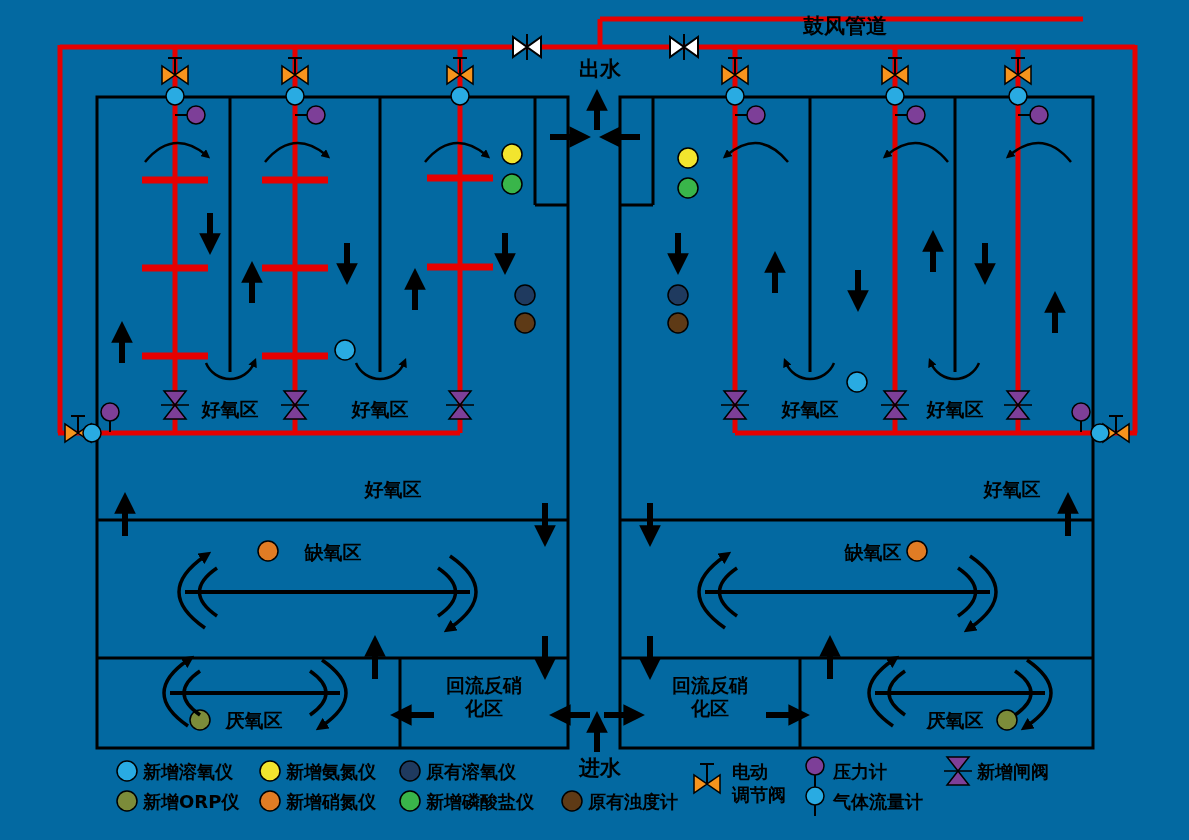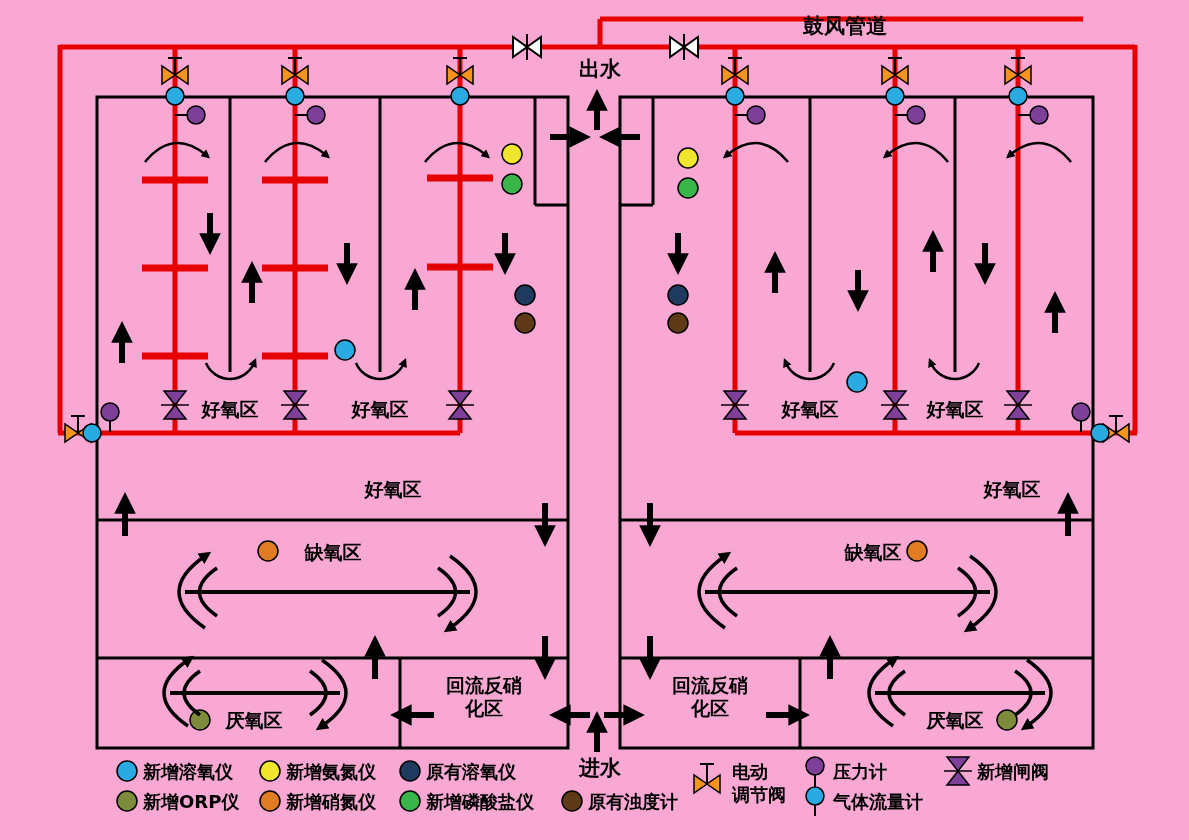--- a/index.html
+++ b/index.html
@@ -1,16 +1,16 @@
 <!DOCTYPE html>
 <html><head>
 <meta charset="utf-8">
 <style>
   html,body{margin:0;padding:0;background:#fff}
-  .stage{width:1189px;height:840px;position:relative;background:#f9a8d4;overflow:hidden}
+  .stage{width:1189px;height:840px;position:relative;background:#0369a1;overflow:hidden}
   text{font-family:"DejaVu Sans","Liberation Sans",sans-serif;font-weight:bold;fill:#000}
   .z{font-size:19px;text-anchor:middle}
   .big{font-size:21px;text-anchor:middle}
   .lg{font-size:18px}
   .wall{fill:none;stroke:#000;stroke-width:3}
   .bl{stroke:#000;stroke-width:3;fill:none}
   .red{stroke:#E60000;fill:none}
   .arrow{stroke:#000;stroke-width:6;marker-end:url(#ah)}
   .marc{stroke:#000;stroke-width:2.5;fill:none;marker-end:url(#ah)}
   .carc{stroke:#000;stroke-width:3.5;fill:none}

